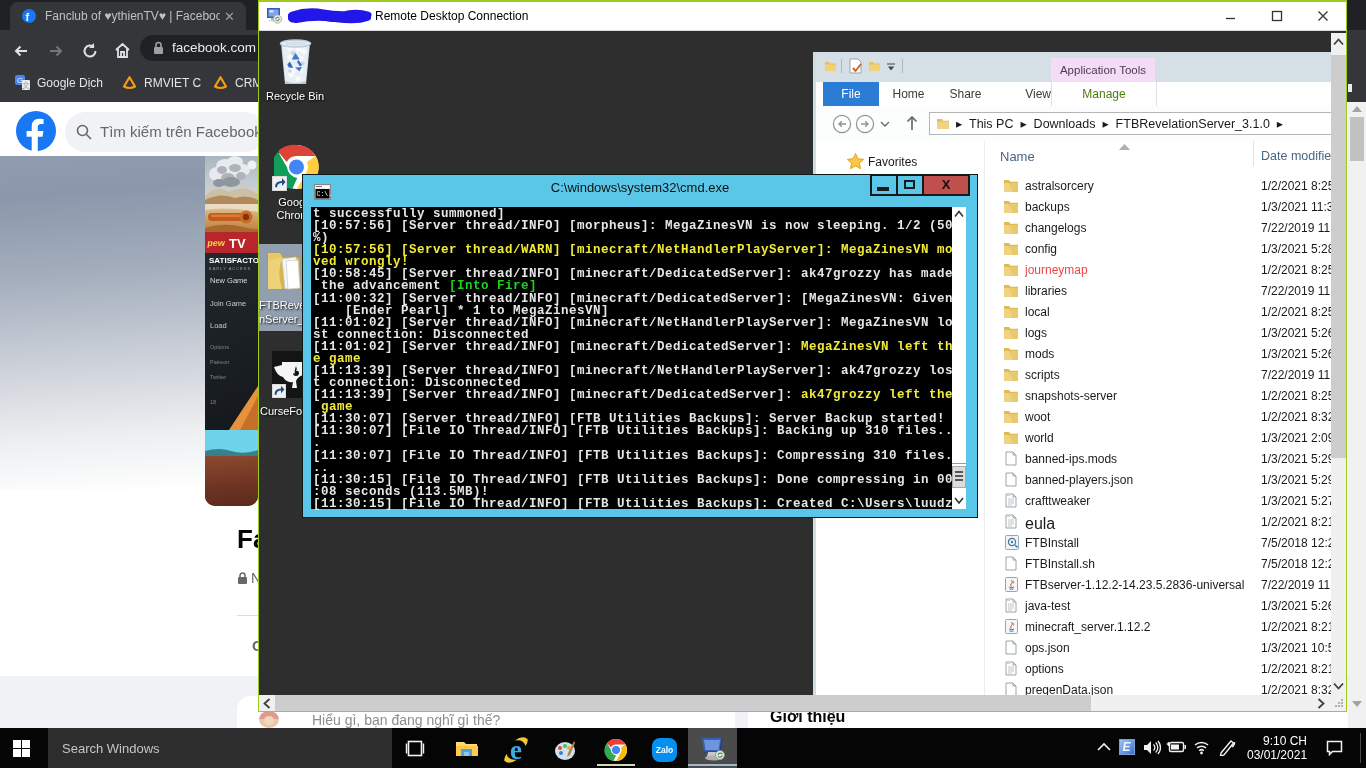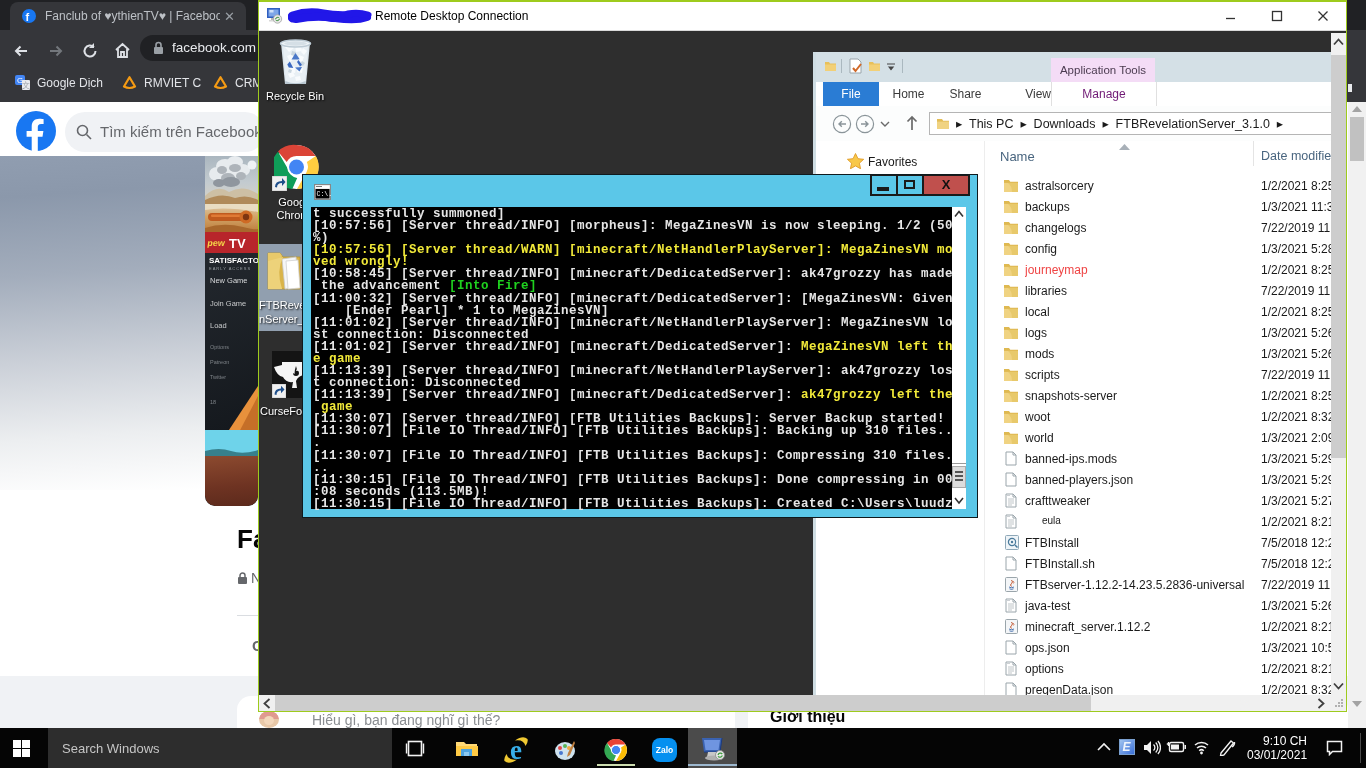--- a/index.html
+++ b/index.html
@@ -376,21 +376,21 @@
           </svg>
         <div class="a" style="left:86px;top:7px;width:1px;height:14px;background:#aab8bf;"></div>
 
         <div class="a" style="left:235px;top:6px;width:104px;height:24px;background:#f4dcf6;color:#4b3b50;font-size:11.5px;text-align:center;line-height:24px;">Application Tools</div>
 
         <div class="a" style="left:0;top:30px;width:533px;height:24px;background:#fff;border-bottom:1px solid #e4e4e4;"></div>
         <div class="a" style="left:7px;top:30px;width:56px;height:24px;background:#2a7cd4;color:#fff;font-size:12px;text-align:center;line-height:24px;">File</div>
         <div class="a" style="left:64px;top:30px;width:57px;height:24px;color:#3b3b3b;font-size:12px;text-align:center;line-height:24px;">Home</div>
         <div class="a" style="left:121px;top:30px;width:57px;height:24px;color:#3b3b3b;font-size:12px;text-align:center;line-height:24px;">Share</div>
         <div class="a" style="left:178px;top:30px;width:57px;height:24px;color:#3b3b3b;font-size:12px;text-align:right;line-height:24px;">View</div>
-        <div class="a" style="left:235px;top:30px;width:104px;height:24px;color:#701a75;font-size:12px;text-align:center;line-height:24px;border-left:1px solid #e0e0e0;border-right:1px solid #e0e0e0;">Manage</div>
+        <div class="a" style="left:235px;top:30px;width:104px;height:24px;color:#4d7c0f;font-size:12px;text-align:center;line-height:24px;border-left:1px solid #e0e0e0;border-right:1px solid #e0e0e0;">Manage</div>
 
         <div class="a" style="left:0;top:54px;width:533px;height:35px;background:#fcfdfd;"></div>
         <svg class="a" style="left:16px;top:62px;" width="20" height="20" viewBox="0 0 20 20">
             <circle cx="10" cy="10" r="8.6" fill="none" stroke="#8a9499" stroke-width="1.2"></circle>
             <path d="M14 10H7M9.8 7.2L7 10l2.8 2.8" stroke="#8a9499" stroke-width="1.4" fill="none"></path>
           </svg>
         <svg class="a" style="left:39px;top:62px;" width="20" height="20" viewBox="0 0 20 20">
             <circle cx="10" cy="10" r="8.6" fill="none" stroke="#8a9499" stroke-width="1.2"></circle>
             <path d="M6 10h7M10.2 7.2L13 10l-2.8 2.8" stroke="#8a9499" stroke-width="1.4" fill="none"></path>
           </svg>
@@ -562,21 +562,21 @@
             <div class="a novr" style="left:209px;top:3px;width:225px;height:16px;color:#1a1a1a;font-size:12px;white-space:nowrap;">crafttweaker</div>
             <div class="a novr" style="left:445px;top:3px;width:88px;height:16px;color:#1a1a1a;font-size:12px;white-space:nowrap;">1/3/2021 5:27 PM</div>
           </div>
         <div class="a" style="left:0;top:460px;width:533px;height:21px;">
             <svg class="a" style="left:189px;top:2px;" width="12" height="15" viewBox="0 0 12 15">
               <path d="M1 1h7l3 3v10H1z" fill="#fff" stroke="#9aa5ab" stroke-width="1"></path>
               <path d="M8 1v3h3" fill="none" stroke="#9aa5ab" stroke-width="1"></path>
               <path d="M3 6h6M3 8h6M3 10h6M3 12h4" stroke="#b8bec2" stroke-width="0.9"></path>
               <path d="M2 2.5h3" stroke="#c8ccd0" stroke-width="0.9"></path>
             </svg>
-            <div class="a novr" style="left:226px;top:3px;width:225px;height:16px;color:#1a1a1a;font-size:10px;white-space:nowrap;">eula</div>
+            <div class="a novr" style="left:209px;top:3px;width:225px;height:16px;color:#1a1a1a;font-size:16px;white-space:nowrap;">eula</div>
             <div class="a novr" style="left:445px;top:3px;width:88px;height:16px;color:#1a1a1a;font-size:12px;white-space:nowrap;">1/2/2021 8:21 PM</div>
           </div>
         <div class="a" style="left:0;top:481px;width:533px;height:21px;">
             <svg class="a" style="left:189px;top:2px;" width="14" height="15" viewBox="0 0 14 15">
               <rect x="0.5" y="0.5" width="13" height="14" rx="1" fill="#eef4f8" stroke="#8fa8b8"></rect>
               <circle cx="7" cy="7" r="3.6" fill="none" stroke="#4a7a9b" stroke-width="1.2"></circle>
               <circle cx="7" cy="7" r="1.2" fill="#4a7a9b"></circle>
               <path d="M10 10l2.5 2.5" stroke="#4a7a9b" stroke-width="1.5"></path>
             </svg>
             <div class="a novr" style="left:209px;top:3px;width:225px;height:16px;color:#1a1a1a;font-size:12px;white-space:nowrap;">FTBInstall</div>
@@ -649,20 +649,21 @@
       </div>
 
       <div class="a novr" id="cmd" style="left:44px;top:144px;width:674px;height:342px;background:#5bc7e8;outline:1px solid #0f1a1e;">
         <svg class="a" style="left:11px;top:9px;" width="17" height="16" viewBox="0 0 17 16">
             <rect x="0.5" y="0.5" width="16" height="15" fill="#d8d8d8" stroke="#888"></rect>
             <rect x="1.5" y="1.5" width="14" height="3" fill="#fff"></rect>
             <path d="M2 2h6v1H2z" fill="#777"></path>
             <rect x="1.5" y="5" width="14" height="9.5" fill="#000"></rect>
             <text x="2.5" y="12" font-size="6.5" fill="#fff" font-family="Liberation Mono">C:\.</text>
           </svg>
+        <div class="a" style="left:0;top:5px;width:674px;height:20px;text-align:center;color:#101010;font-size:13px;">C:\windows\system32\cmd.exe</div>
 
         <div class="a" style="left:567px;top:-1px;width:28px;height:22px;border:2px solid #1a1a1a;box-sizing:border-box;"></div>
         <div class="a" style="left:574px;top:12px;width:12px;height:4px;background:#1a1a1a;"></div>
         <div class="a" style="left:593px;top:-1px;width:28px;height:22px;border:2px solid #1a1a1a;box-sizing:border-box;"></div>
         <div class="a" style="left:601px;top:5px;width:11px;height:9px;border:2.5px solid #1a1a1a;box-sizing:border-box;"></div>
         <div class="a" style="left:619px;top:-1px;width:48px;height:22px;border:2px solid #1a1a1a;background:#c0504d;box-sizing:border-box;color:#111;font-weight:bold;font-size:13px;text-align:center;line-height:18px;">X</div>
 
         <pre class="a" id="con" style="left:8px;top:32px;width:641px;height:302px;background:#000;margin:0;color:#e6e6e6;font-family:'Liberation Mono',monospace;font-weight:bold;font-size:12.5px;line-height:12.08px;letter-spacing:0.5px;padding:1px 0 0 2px;box-sizing:border-box;">t successfully summoned]
 [10:57:56] [Server thread/INFO] [morpheus]: MegaZinesVN is now sleeping. 1/2 (50
 %)

